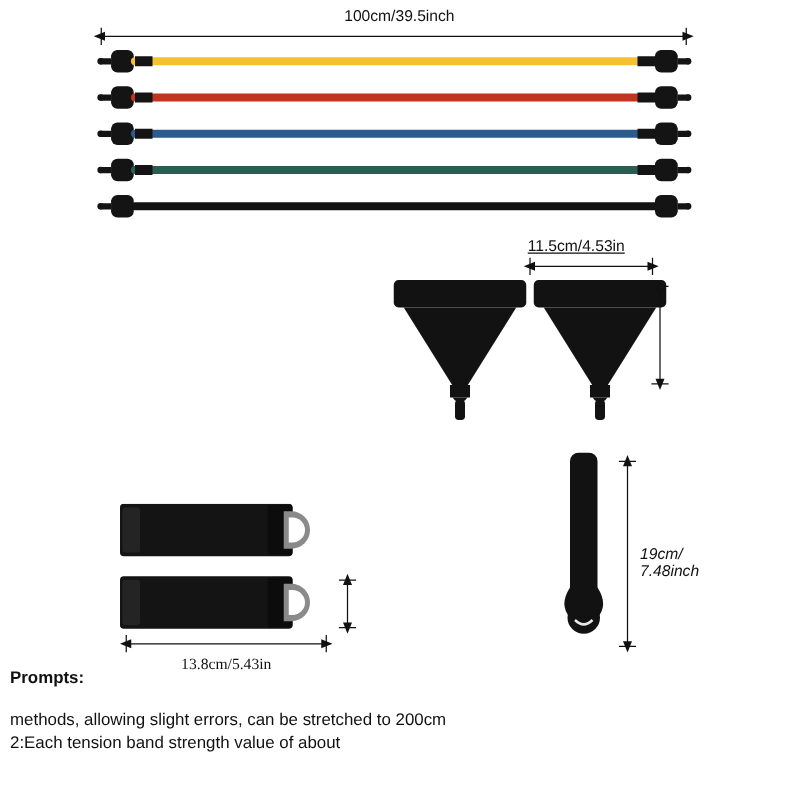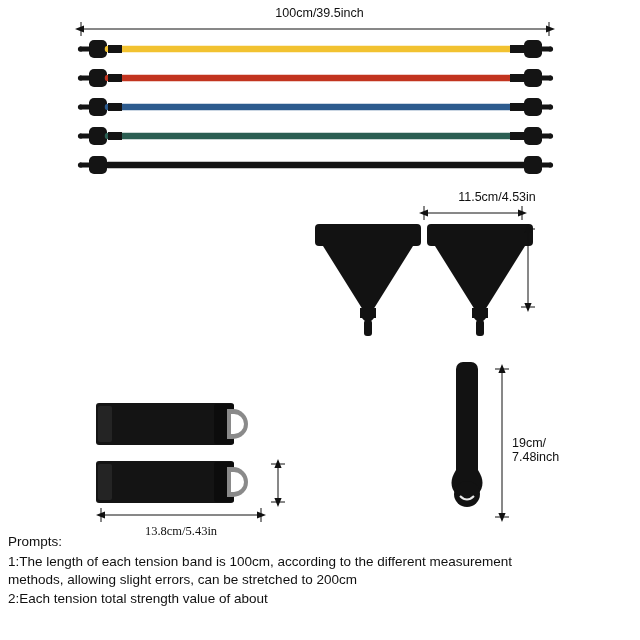--- a/index.html
+++ b/index.html
@@ -25,21 +25,21 @@
   .prompts {
     position: absolute;
     left: 8px;
     top: 533px;
     width: 624px;
     font-size: 13.5px;
     line-height: 18.5px;
     color: #111;
   }
   .prompts div { white-space: pre-wrap; }
-  .pl-title { margin-bottom: 1px; }
+  .pl-title { margin-bottom: 15px; font-weight: bold; }
 </style>
 </head>
 <body>
 
 <div id="stage">
 
   <div class="abs dim-label center" style="left:227px; top:6px; width:185px;">100cm/39.5inch</div>
 
   <svg class="abs" style="left:75px; top:22px;" width="480" height="14">
     <line x1="6" y1="7" x2="474" y2="7" stroke="#111" stroke-width="1"></line>
@@ -98,21 +98,21 @@
       <use href="#clipR" x="452" y="93"></use>
     </g>
 
     <g>
       <use href="#clipL" x="6" y="122"></use>
       <path d="M36 131 h416" stroke="#131313" stroke-width="6.5" fill="none" stroke-linecap="round"></path>
       <use href="#clipR" x="452" y="122"></use>
     </g>
   </svg>
 
-  <div class="abs dim-label center" style="left:432px; top:190px; width:130px;">11.5cm/4.53in</div>
+  <div class="abs dim-label center" style="left:396px; top:190px; width:130px;text-decoration:underline;">11.5cm/4.53in</div>
 
   <svg class="abs" style="left:419px; top:206px;" width="108" height="14">
     <line x1="6" y1="7" x2="102" y2="7" stroke="#111" stroke-width="1"></line>
     <polygon points="0,7 9,3.4 9,10.6" fill="#111"></polygon>
     <polygon points="108,7 99,3.4 99,10.6" fill="#111"></polygon>
     <line x1="5" y1="0" x2="5" y2="14" stroke="#111" stroke-width="1"></line>
     <line x1="103" y1="0" x2="103" y2="14" stroke="#111" stroke-width="1"></line>
   </svg>
 
   <svg class="abs" style="left:305px; top:222px;" width="230" height="125">
@@ -151,21 +151,21 @@
   </svg>
 
   <svg class="abs" style="left:495px; top:364px;" width="14" height="158">
     <line x1="7" y1="6" x2="7" y2="152" stroke="#111" stroke-width="1"></line>
     <polygon points="7,0 3.4,9 10.6,9" fill="#111"></polygon>
     <polygon points="7,158 3.4,149 10.6,149" fill="#111"></polygon>
     <line x1="0" y1="5" x2="14" y2="5" stroke="#111" stroke-width="1"></line>
     <line x1="0" y1="153" x2="14" y2="153" stroke="#111" stroke-width="1"></line>
   </svg>
 
-  <div class="abs dim-label" style="left:512px; top:436px; width:80px;">19cm/
+  <div class="abs dim-label" style="left:512px; top:436px; width:80px;font-style:italic;">19cm/
 7.48inch</div>
 
   <svg class="abs" style="left:96px; top:403px;" width="190" height="120">
 
     <g>
       <rect x="0" y="0" width="138" height="42" rx="3" fill="#141414"></rect>
       <rect x="2" y="3" width="14" height="36" rx="2" fill="#242424"></rect>
       <rect x="118" y="1" width="20" height="40" rx="2" fill="#0c0c0c"></rect>
       <path d="M137 6 a15 15 0 0 1 0 30 l-6 0 0 -30 z" fill="#8a8a8a"></path>
       <path d="M138 11 a10 10 0 0 1 0 20 l-3 0 0 -20 z" fill="#ffffff"></path>
@@ -194,18 +194,17 @@
     <polygon points="0,7 9,3.4 9,10.6" fill="#111"></polygon>
     <polygon points="170,7 161,3.4 161,10.6" fill="#111"></polygon>
     <line x1="5" y1="0" x2="5" y2="14" stroke="#111" stroke-width="1"></line>
     <line x1="165" y1="0" x2="165" y2="14" stroke="#111" stroke-width="1"></line>
   </svg>
 
   <div class="abs dim-label center" style="left:96px; top:524px; width:170px;font-family:Liberation Serif, serif;">13.8cm/5.43in</div>
 
   <div class="prompts">
     <div class="pl-title">Prompts:</div>
-    <div>1:The length of each tension band is 100cm, according to the different measurement</div>
     <div>methods, allowing slight errors, can be stretched to 200cm</div>
-    <div>2:Each tension total strength value of about</div>
+    <div>2:Each tension band strength value of about</div>
   </div>
 
 </div>
 
 </body></html>

